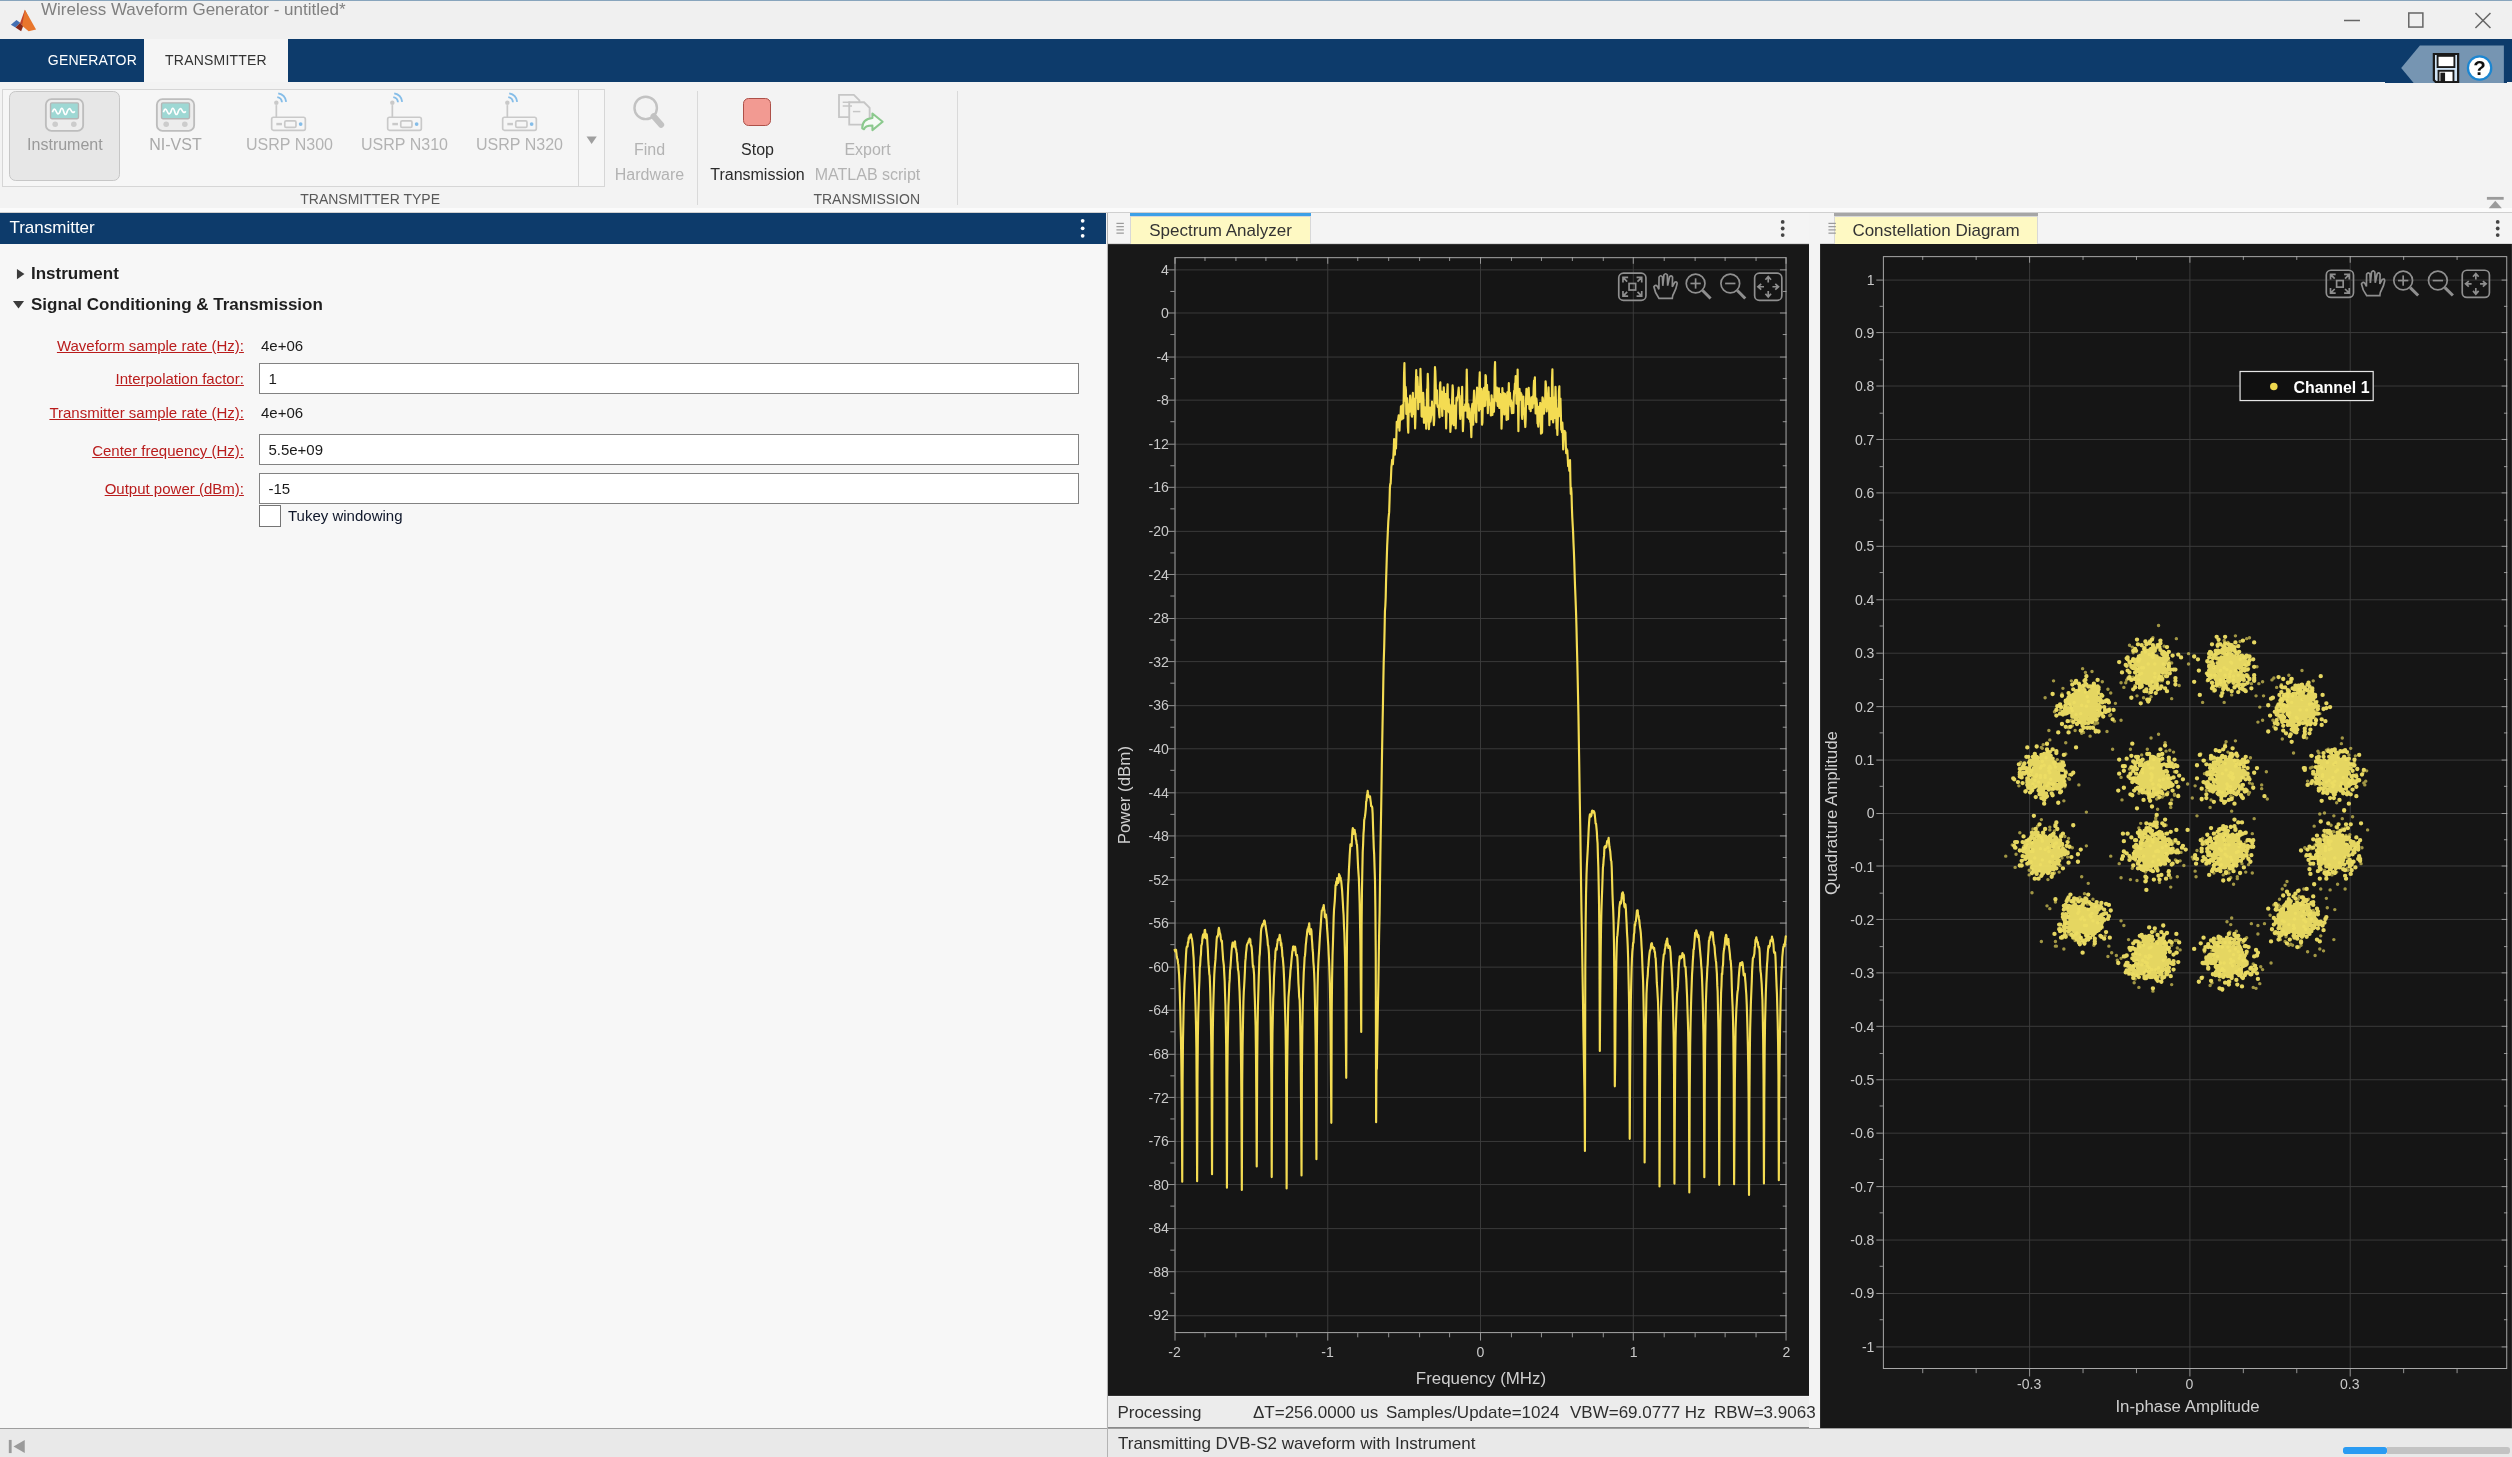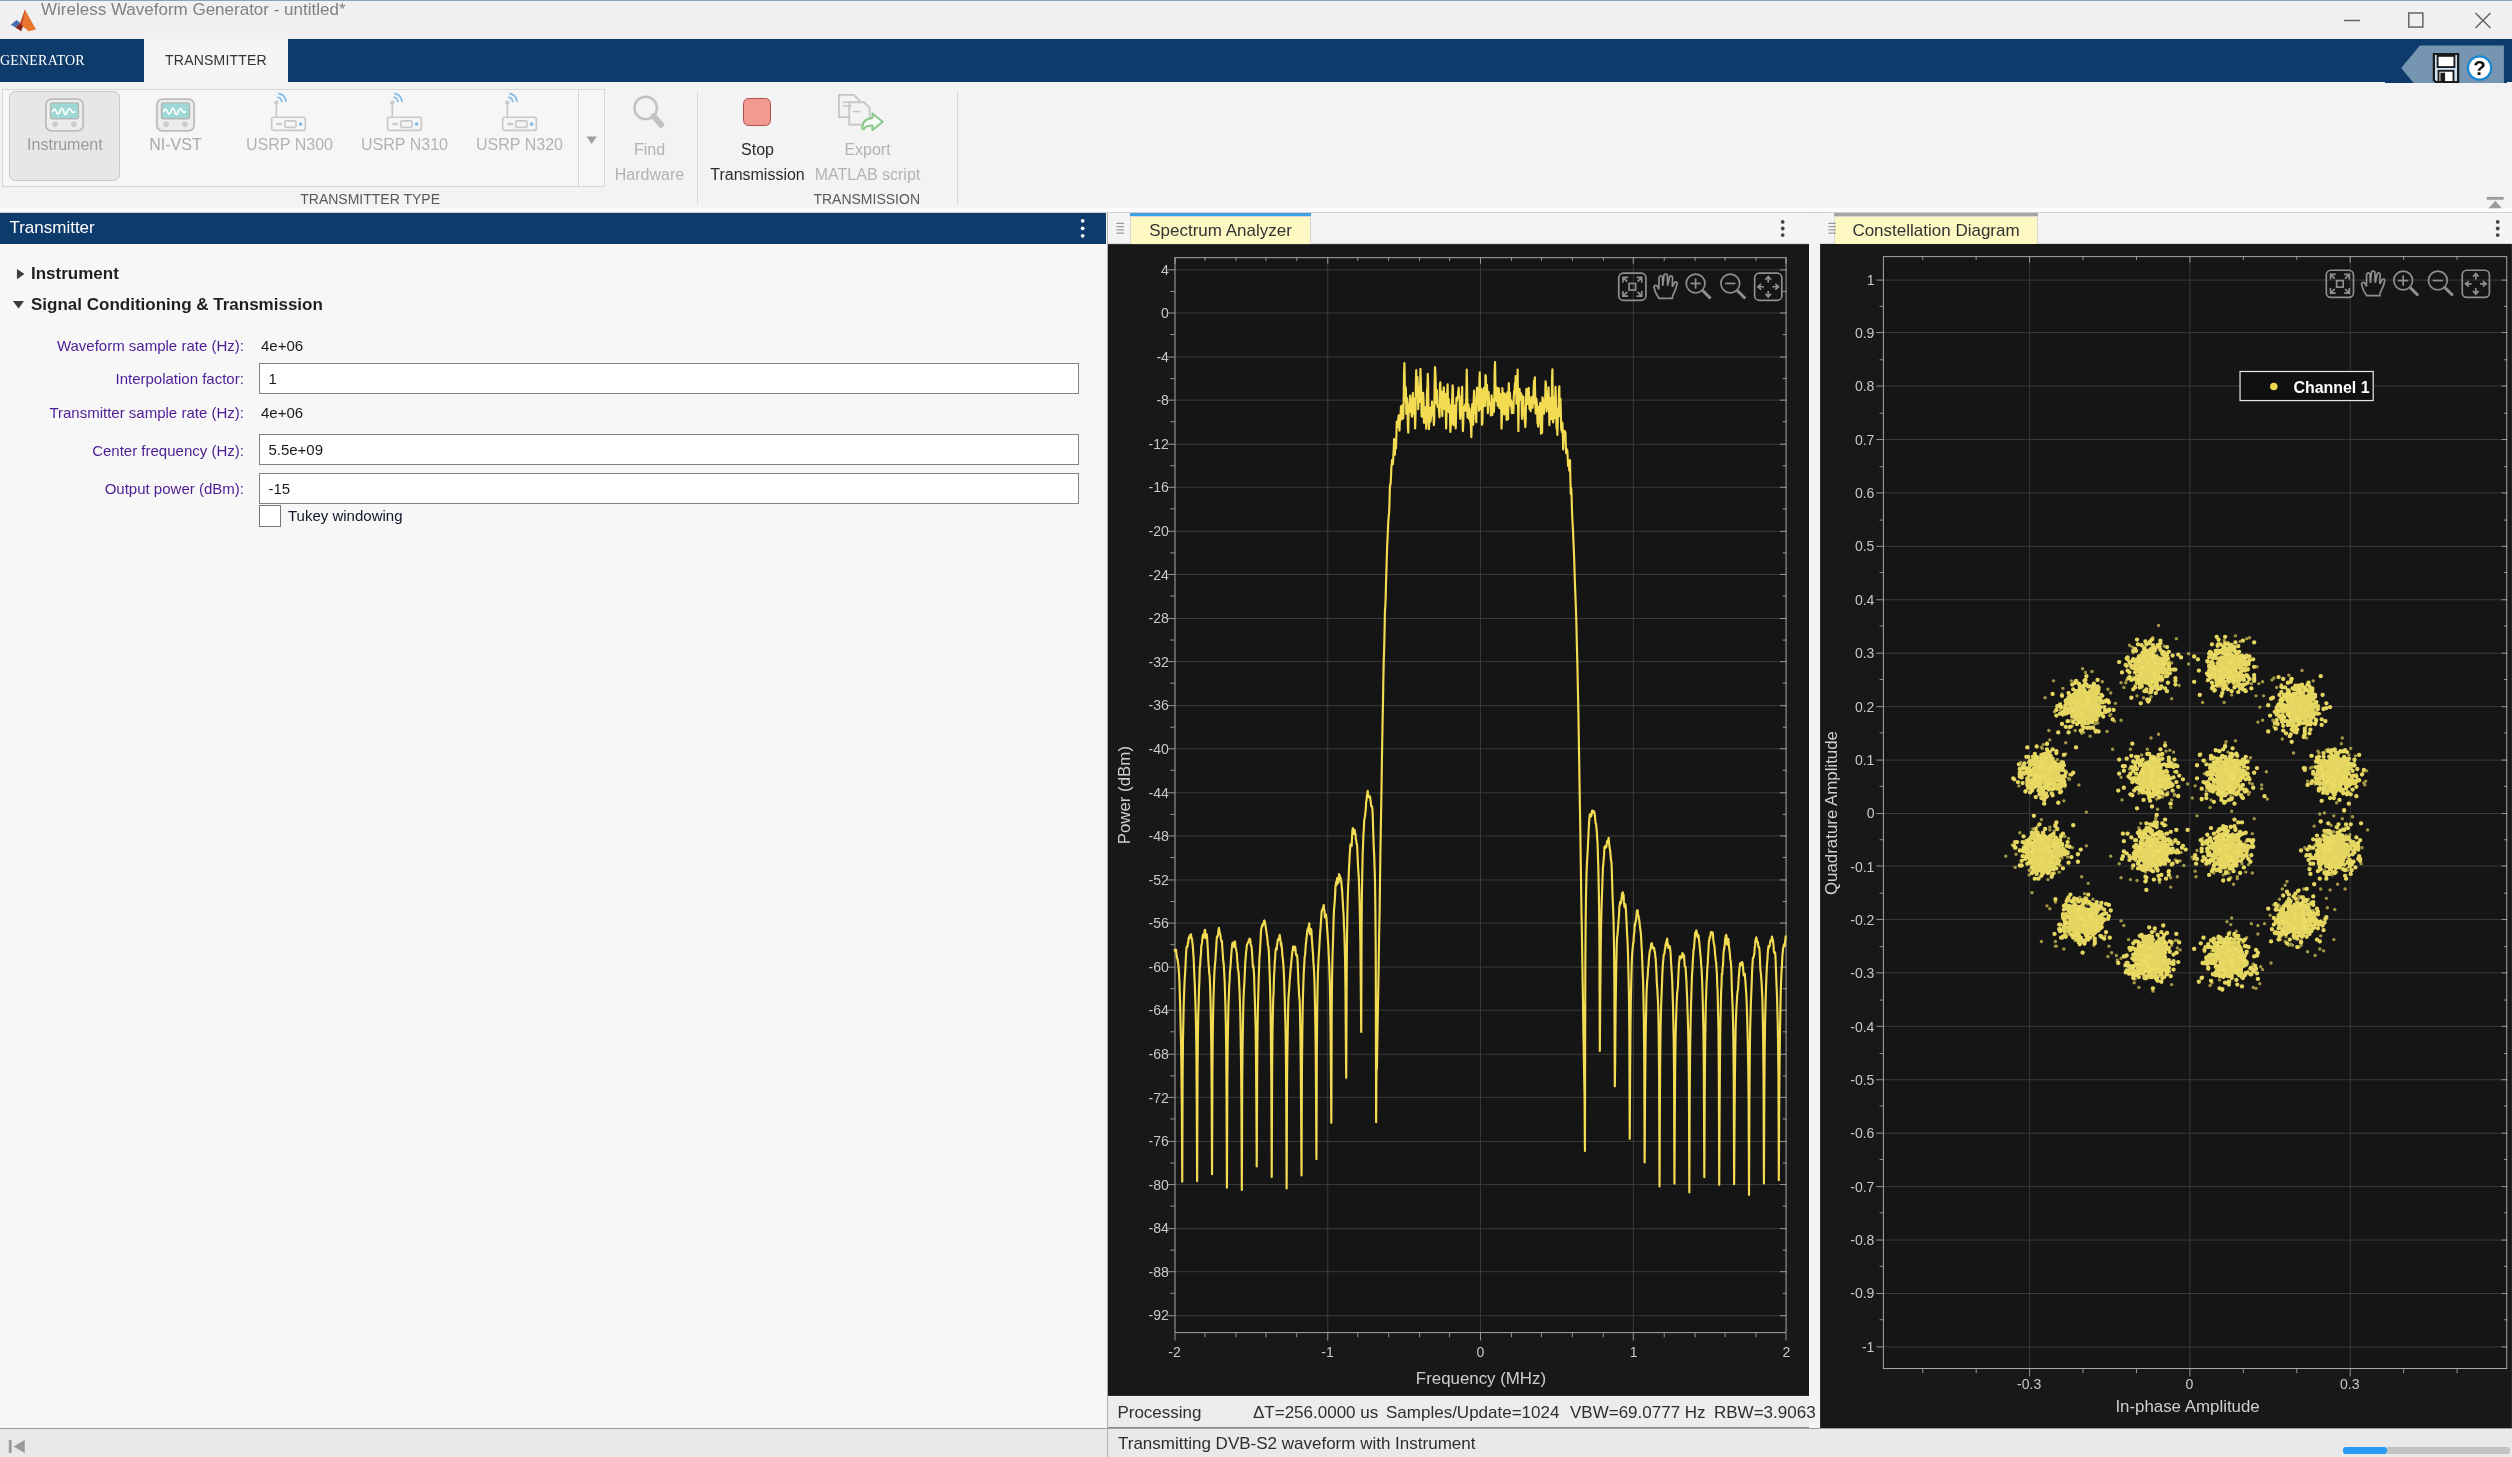--- a/index.html
+++ b/index.html
@@ -1,34 +1,34 @@
 <!DOCTYPE html>
 <html style="font-size:15px"><head><meta charset="utf-8">
 <style>
 * { margin:0; padding:0; box-sizing:border-box; }
 html,body { width:2512px; height:1457px; overflow:hidden; }
 body { font-family:"Liberation Sans", sans-serif; background:#f3f3f3; position:relative; }
 .abs { position:absolute; }
 .titlebar { left:0; top:0; width:2512px; height:39px; background:#f0f0f0; border-top:1.9px solid #88a5bd; }
 .title-text { left:41px; top:0; font-size:17px; color:#808080; }
 .tabstrip { left:0; top:39px; width:2512px; height:43px; background:#0d3b6b; }
-.tab-gen { left:0px; top:39px; width:137px; height:43px; color:#fff; font-size:14px; text-align:left; line-height:43px; letter-spacing:0.2px;font-family:Liberation Serif, serif; }
+.tab-gen { left:0px; top:39px; width:137px; height:43px; color:#fff; font-size:14px; text-align:right; line-height:43px; letter-spacing:0.2px; }
 .tab-trans { left:144px; top:39px; width:144px; height:43px; background:#f5f5f5; color:#333; font-size:14px; text-align:center; line-height:43px; letter-spacing:0.2px; }
 .toolstrip { left:0; top:83px; width:2512px; height:126px; background:#f3f3f3; border-bottom:0.9px solid #c6c6c6; }
 .understrip { left:0; top:208px; width:2512px; height:4.7px; background:#fbfbfb; border-bottom:0.9px solid #d0d0d0; }
 .gallery { left:1.9px; top:89px; width:577px; height:98px; background:#f6f6f6; border:0.9px solid #d6d6d6; }
 .gal-drop { left:579px; top:89px; width:26px; height:98px; background:#f6f6f6; border:0.9px solid #d6d6d6; border-left:none; }
 .inst-sel { left:9.4px; top:91px; width:111px; height:90px; background:#e7e7e7; border:0.9px solid #c7c7c7; border-radius:6.6px; }
 .tool-label { font-size:16px; color:#a9a9a9; text-align:center; white-space:nowrap; }
 .dark-label { color:#2b2b2b; }
 .sect-label { font-size:14px; color:#595959; text-align:right; white-space:nowrap; }
 .vsep { width:0.9px; background:#d9d9d9; }
 .panel-blue-hdr { left:0; top:213px; width:1106px; height:31px; background:#0d3b6b; }
 .leftpanel { left:0; top:244px; width:1106px; height:1184px; background:#f7f7f7; }
-.lp-row-label { position:absolute; width:242px; text-align:right; font-size:15px; color:#4c1d95; white-space:nowrap; }
+.lp-row-label { position:absolute; width:242px; text-align:right; font-size:15px; color:#b91c1c; white-space:nowrap;text-decoration:underline; }
 .lp-val { position:absolute; font-size:15px; color:#1a1a1a; white-space:nowrap;text-align:right; }
 .lp-input { position:absolute; left:259px; width:820px; height:31px; background:#fff; border:0.9px solid #828282; font-size:15px; color:#1a1a1a; padding-left:8.4px; line-height:29px; }
 .lp-sec { position:absolute; font-size:17px; font-weight:bold; color:#1f1f1f; white-space:nowrap; }
 .chk { position:absolute; left:259px; top:505px; width:21.6px; height:21.6px; background:#fff; border:1.9px solid #757575; }
 .spec-panel-hdr { left:1108px; top:213px; width:701px; height:31px; background:#f4f4f4; border-bottom:0.9px solid #d8d8d8; }
 .const-panel-hdr { left:1820px; top:213px; width:692px; height:31px; background:#f4f4f4; border-bottom:0.9px solid #d8d8d8; }
 .scope-tab { position:absolute; background:#fef9c3; border:0.9px solid #d8d8d8; border-bottom:none; font-size:17px; color:#333; text-align:center; }
 .accent { position:absolute; height:2.8px; }
 .bottombar { left:0; top:1428px; width:2512px; height:29px; background:#e9e9e9; border-top:0.9px solid #9e9e9e; }
 .statusbar { left:1108px; top:1397px; width:701px; height:31px; background:#ececec; border-bottom:0.9px solid #8a8a8a; font-size:17px; color:#2e2e2e; }

